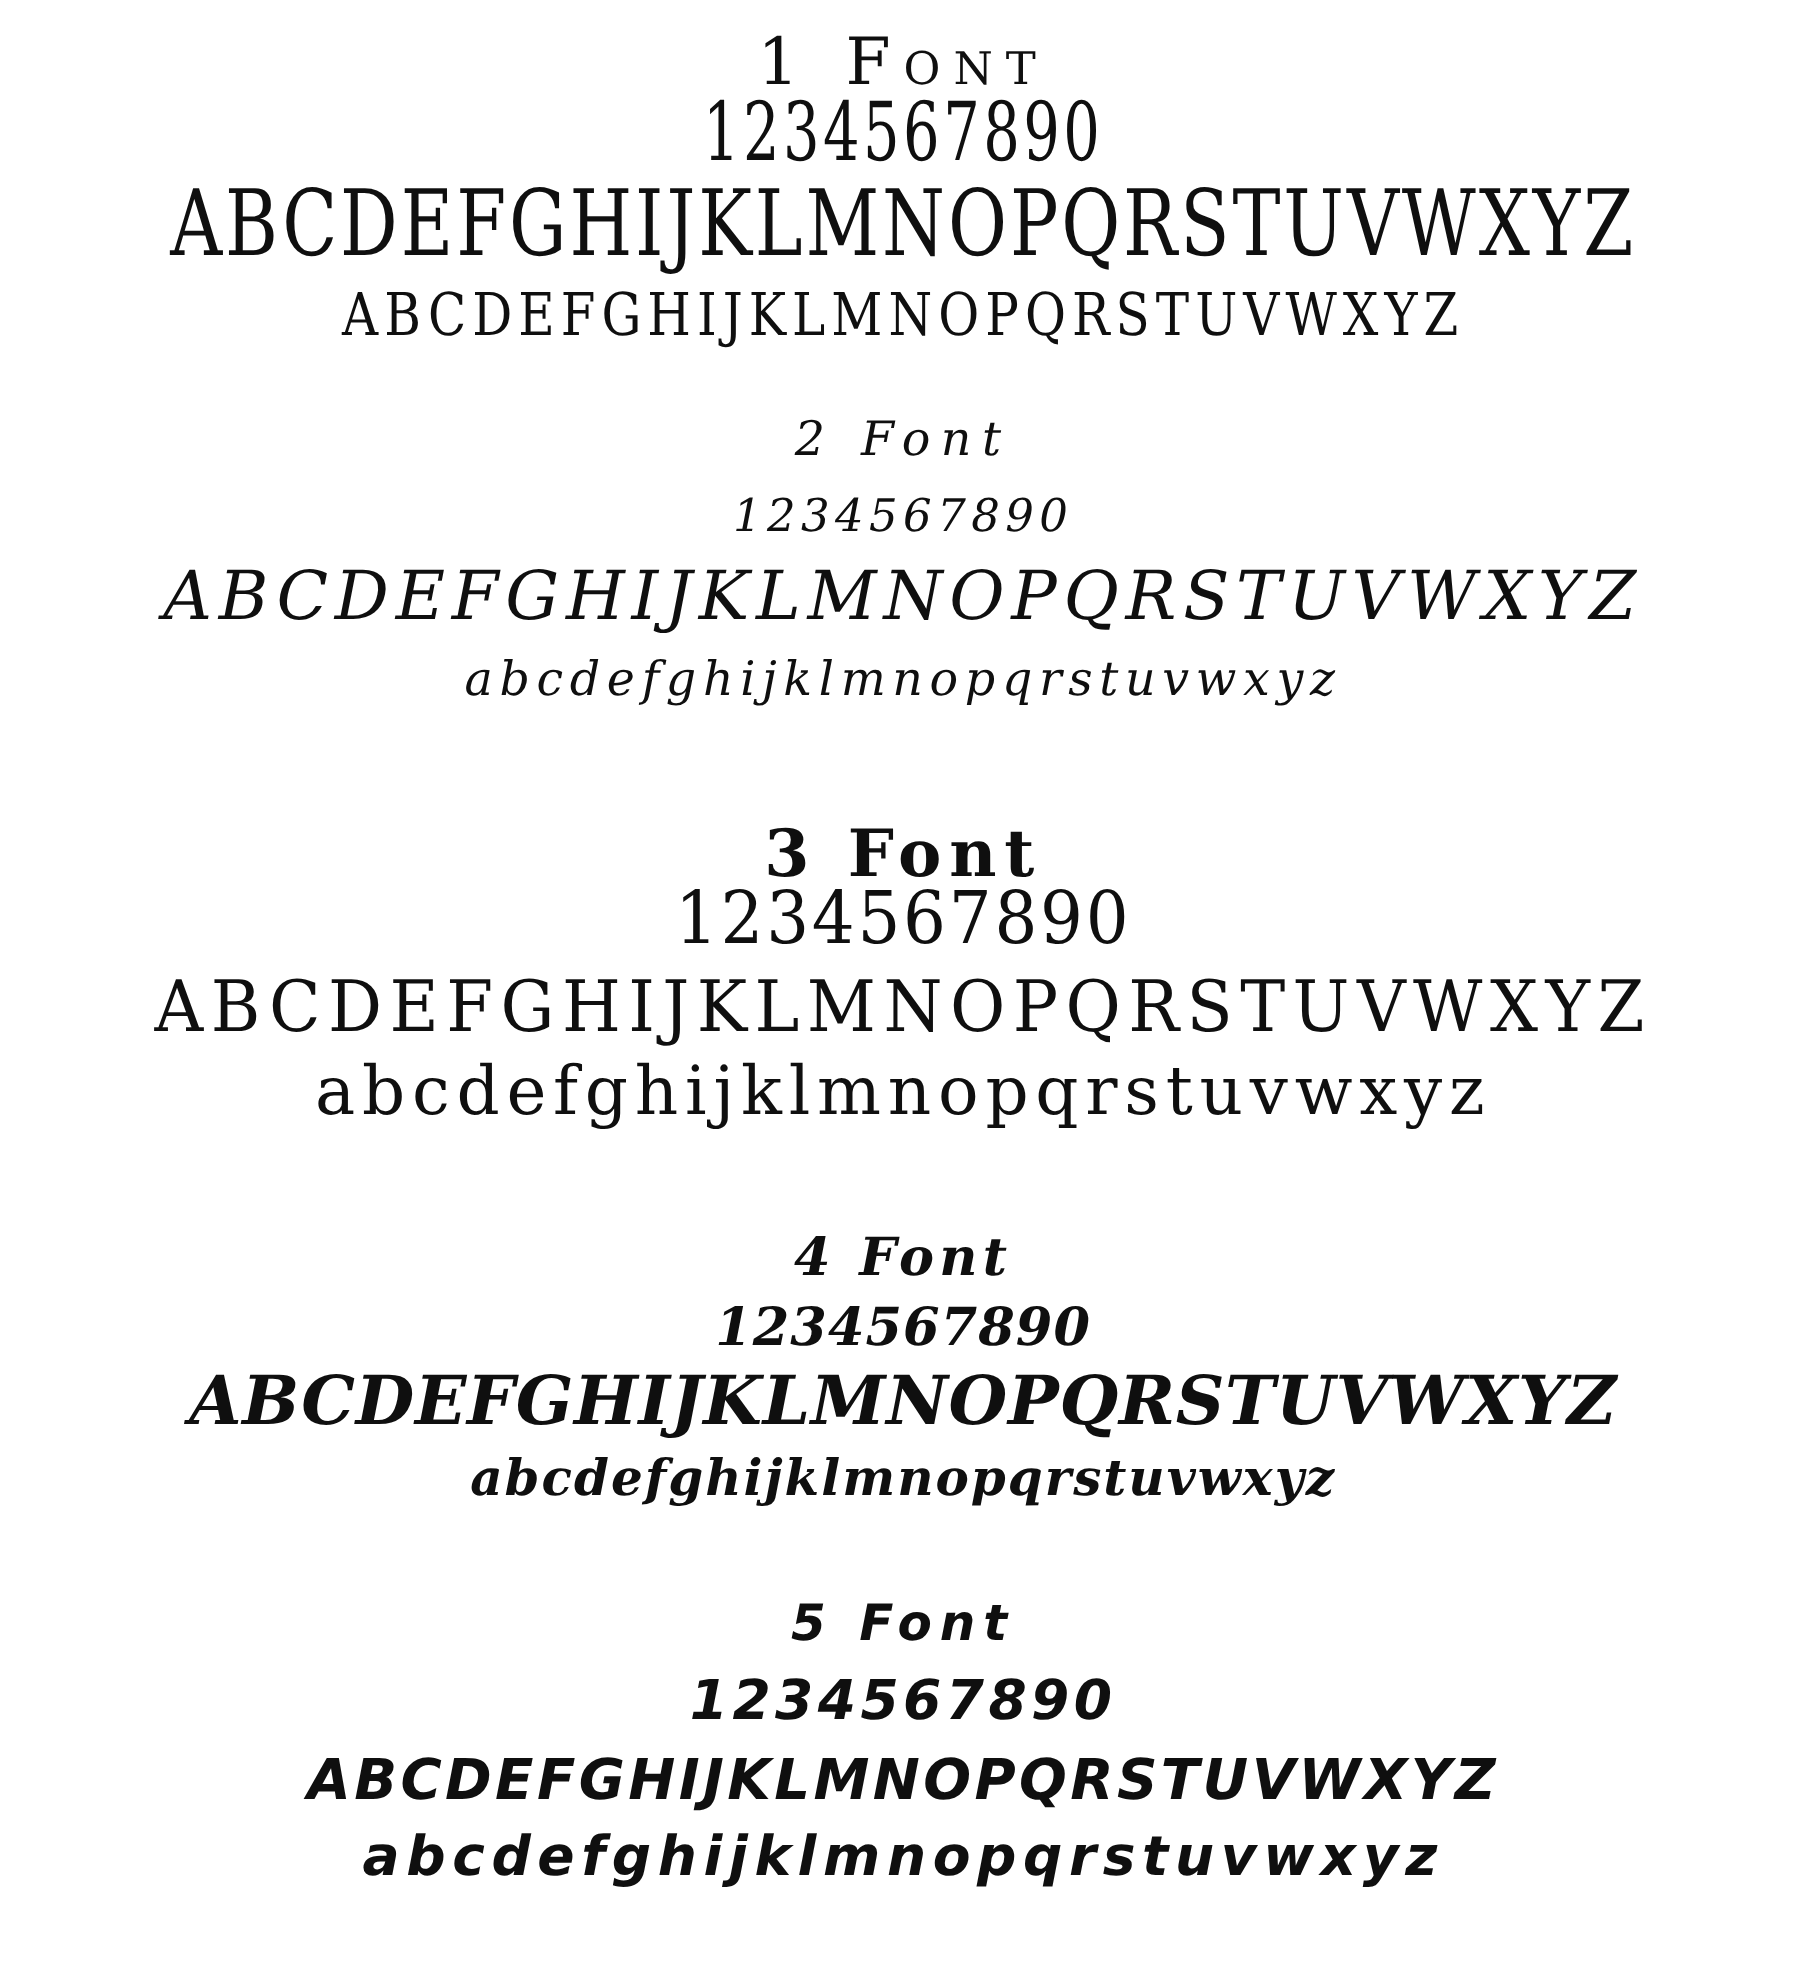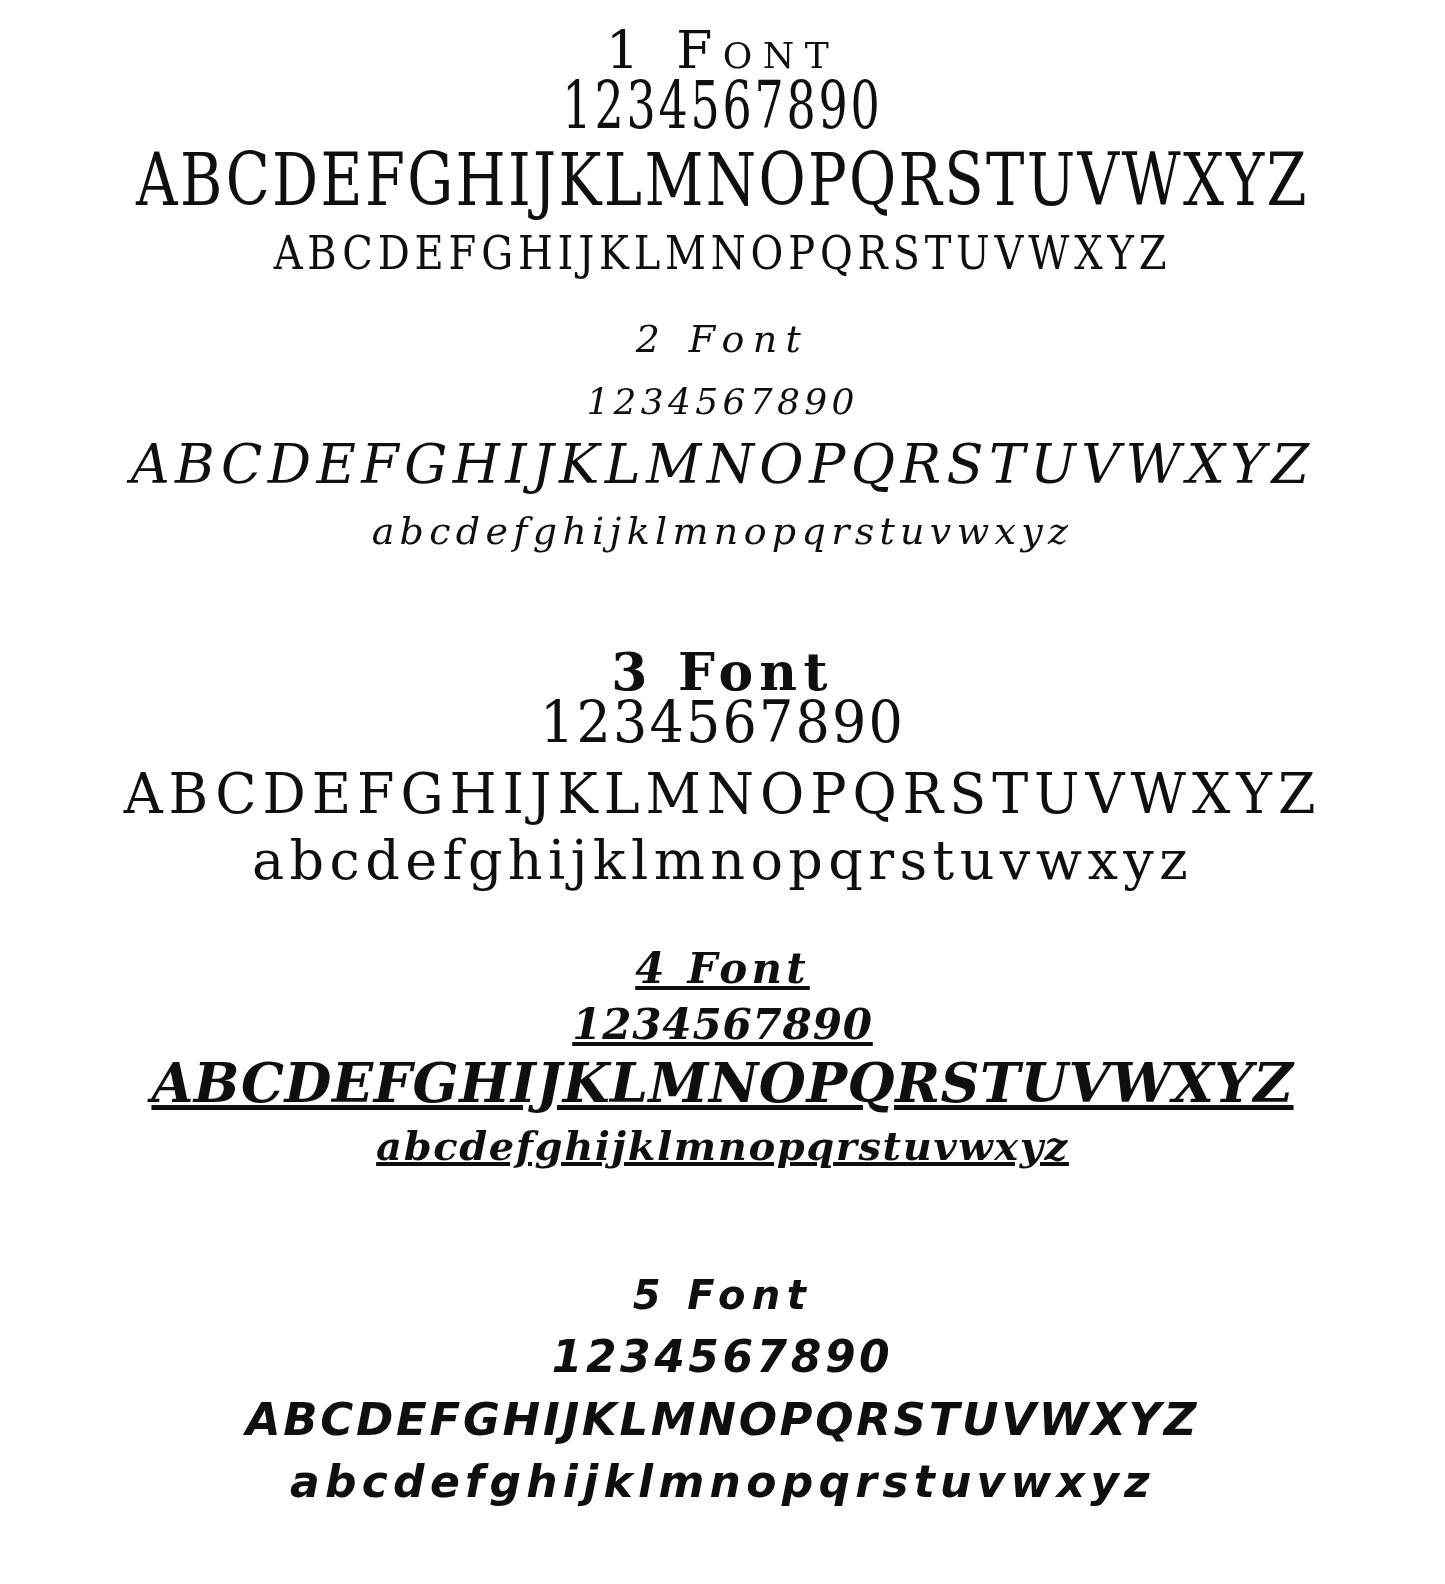--- a/index.html
+++ b/index.html
@@ -49,21 +49,21 @@
   }
   .f1-small {
     font-family: "DejaVu Serif", serif;
     font-size: 40px;
     letter-spacing: 0.12em;
     transform: scale(1, 1.18);
     transform-origin: center bottom;
   }
 
   
-  .s2 { margin-top: 44px; }
+  .s2 { margin-top: 56px; }
   .f2-title {
     font-family: "DejaVu Serif", serif;
     font-style: italic;
     font-size: 38px;
     letter-spacing: 0.22em;
     margin-bottom: 26px;
   }
   .f2-numbers {
     font-family: "DejaVu Serif", serif;
     font-style: italic;
@@ -109,21 +109,21 @@
     transform-origin: center bottom;
     margin-bottom: 12px;
   }
   .f3-lower {
     font-family: "DejaVu Serif", serif;
     font-size: 54px;
     letter-spacing: 0.10em;
   }
 
   
-  .s4 { margin-top: 60px; text-decoration: underline; }
+  .s4 { margin-top: 85px; }
   .f4-title {
     font-family: "DejaVu Serif", serif;
     font-weight: 700;
     font-style: italic;
     font-size: 42px;
     letter-spacing: 0.10em;
     margin-bottom: 14px;
   }
   .f4-numbers {
     font-family: "DejaVu Serif", serif;
@@ -143,21 +143,21 @@
   }
   .f4-lower {
     font-family: "DejaVu Serif", serif;
     font-weight: 700;
     font-style: italic;
     font-size: 40px;
     letter-spacing: 0.04em;
   }
 
   
-  .s5 { margin-top: 109px; }
+  .s5 { margin-top: 76px; }
   .f5-title {
     font-family: "DejaVu Sans", sans-serif;
     font-weight: 700;
     font-style: italic;
     font-size: 40px;
     letter-spacing: 0.16em;
     margin-bottom: 20px;
   }
   .f5-numbers {
     font-family: "DejaVu Sans", sans-serif;

